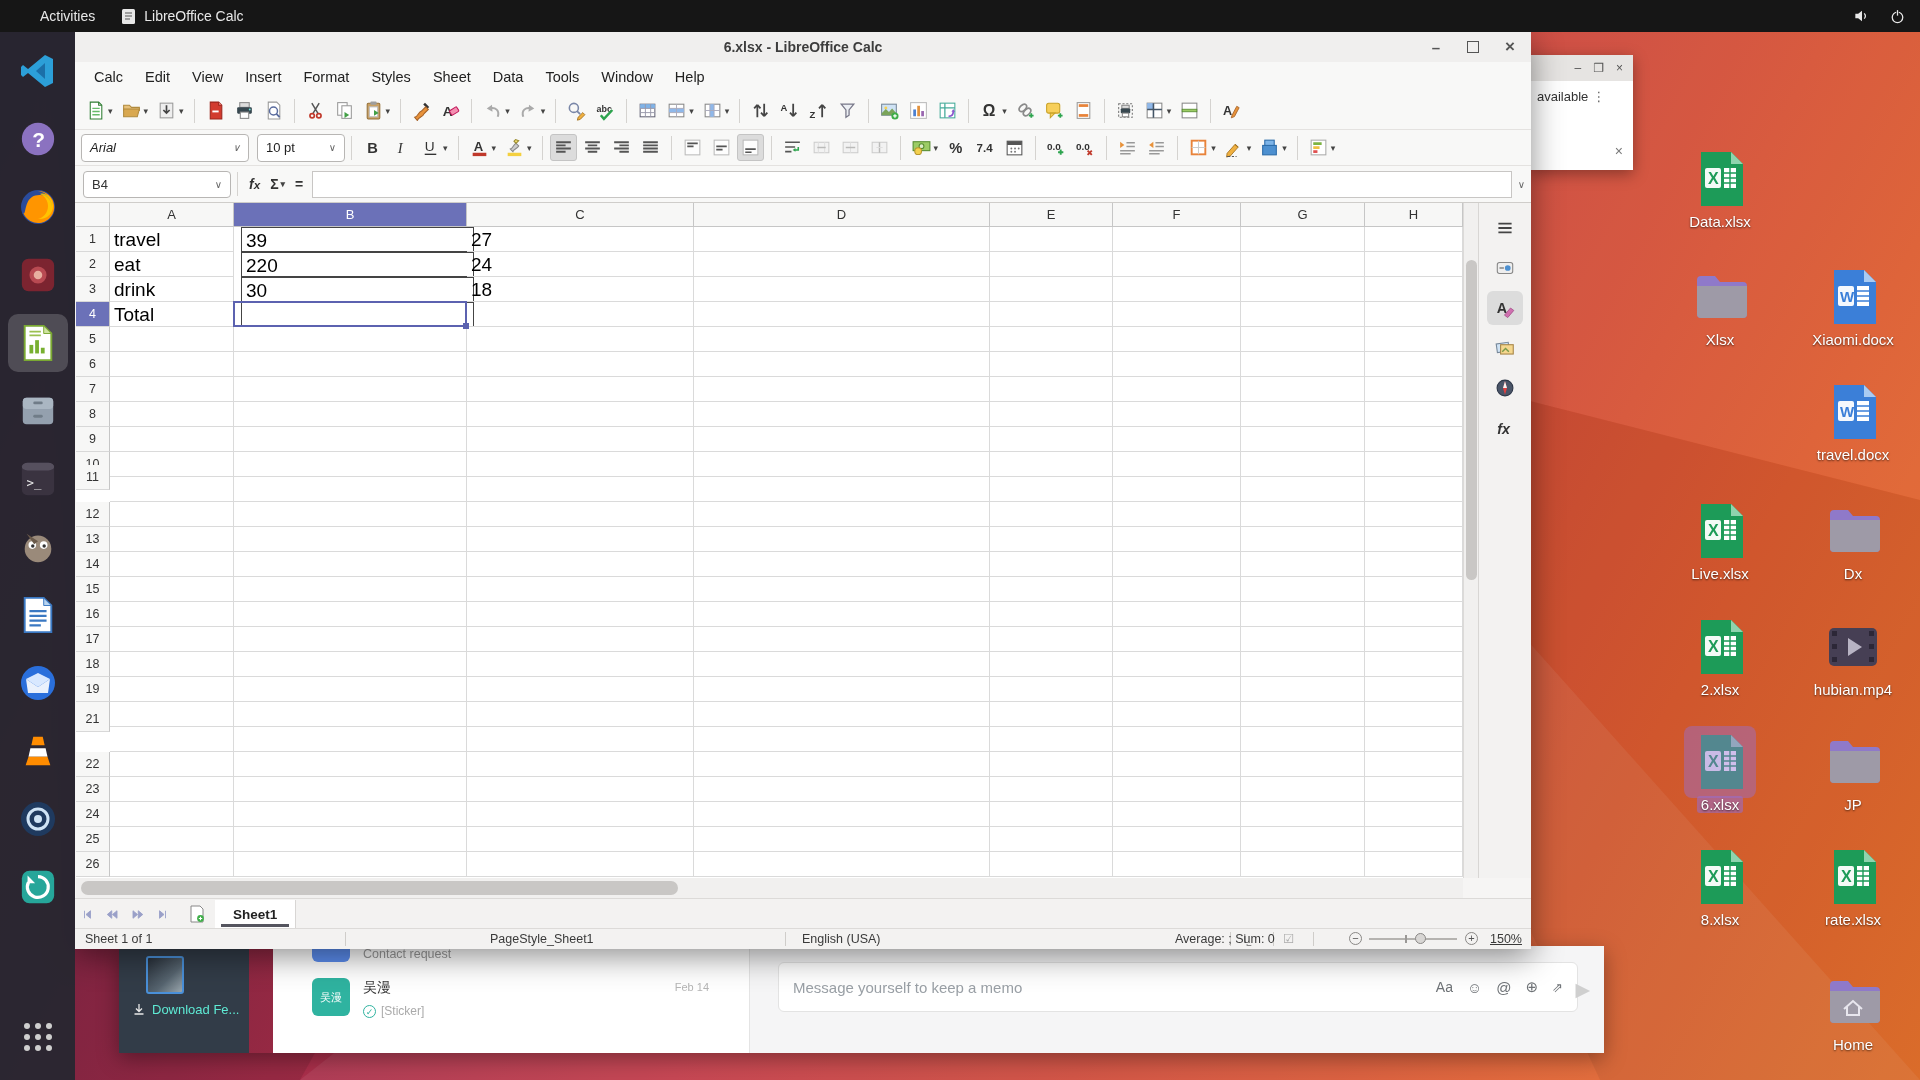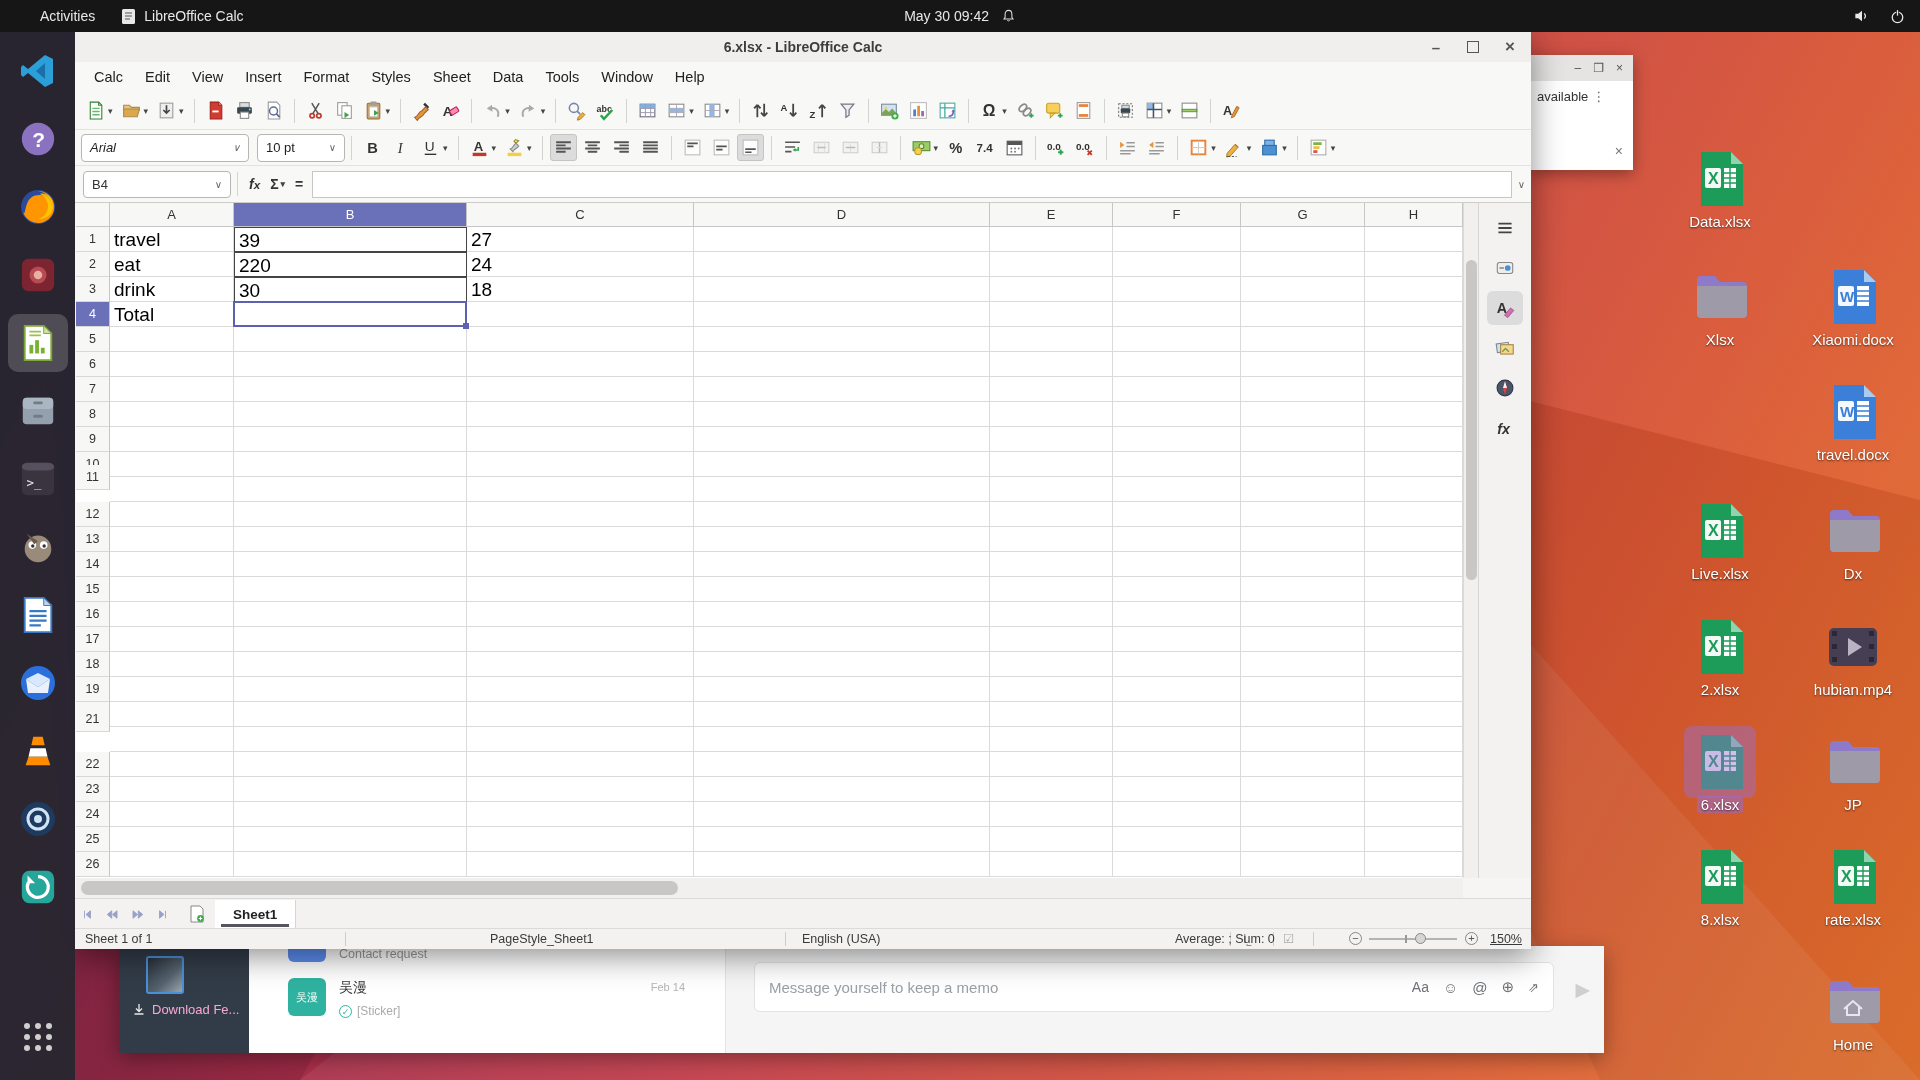--- a/index.html
+++ b/index.html
@@ -64,21 +64,21 @@
   .gh-cell{position:absolute;top:0;height:24px;background:#f7f7f6;border-right:1px solid #c6c6c6;
     border-bottom:1px solid #c6c6c6;box-sizing:border-box;text-align:center;line-height:24px;
     font-size:13px;color:#333;}
   .gh-cell.selhdr{background:#6b71b8;color:#fff;}
   .grow-hdr{position:absolute;left:0;width:34px;background:#f7f7f6;border-right:1px solid #c6c6c6;
     border-bottom:1px solid #d8d8d8;box-sizing:border-box;text-align:center;font-size:12.5px;color:#333;}
   .grow-hdr.selhdr{background:#6b71b8;color:#fff;}
   .gcell{position:absolute;border-right:1px solid #dadada;border-bottom:1px solid #dadada;
     box-sizing:border-box;font-size:19px;color:#000;padding-left:4px;line-height:25px;
     white-space:nowrap;overflow:hidden;}
-  .gcell.boxed{border:1px solid #444;}
+  .gcell.boxed{border:1px solid #444;margin-left:7px;}
   #selbox{position:absolute;border:2px solid #5c62b0;box-sizing:border-box;background:transparent;}
   #selhandle{position:absolute;width:6px;height:6px;background:#5c62b0;}
   
   #vscroll{left:1388px;top:171px;width:15px;height:675px;background:#f1f0ef;border-left:1px solid #dcdad8;}
   #vthumb{position:absolute;left:2px;width:11px;border-radius:6px;background:#c9c7c5;}
   #hscrollrow{left:1px;top:846px;width:1387px;height:20px;background:#f1f0ef;}
   #hthumb{position:absolute;top:3px;height:14px;border-radius:7px;background:#c9c7c5;}
   
   #rail{left:1403px;top:171px;width:53px;height:675px;background:#f3f2f1;border-left:1px solid #d8d6d4;
     display:flex;flex-direction:column;align-items:center;padding-top:8px;box-sizing:border-box;}
@@ -111,23 +111,23 @@
   #bgwin .bw-title{height:26px;background:#e6e4e2;display:flex;align-items:center;justify-content:flex-end;
     gap:12px;padding-right:10px;color:#555;font-size:12px;}
   #bgwin .bw-body{padding:8px 6px;font-size:13px;color:#333;display:flex;align-items:center;gap:4px;}
   #bgwin .bw-close{position:absolute;right:10px;top:88px;color:#777;font-size:14px;}
   
   #chatwin{left:119px;top:946px;width:1485px;height:107px;z-index:20;display:flex;
     box-shadow:0 6px 20px rgba(0,0,0,.35);}
   #chat-side{width:130px;background:#323c48;position:relative;}
   #chat-avatar{position:absolute;left:27px;top:10px;width:34px;height:34px;border:2px solid #4a90d9;
     border-radius:3px;background:linear-gradient(135deg,#28303a,#56646f 60%,#9aa6ad);}
-  #chat-download{position:absolute;left:14px;top:56px;color:#f9a8d4;font-size:13px;white-space:nowrap;
+  #chat-download{position:absolute;left:14px;top:56px;color:#5eead4;font-size:13px;white-space:nowrap;
     display:flex;gap:7px;align-items:center;}
-  #chat-list{width:476px;background:#ffffff;position:relative;border-right:1px solid #e4e4e4;}
+  #chat-list{width:476px;background:#ffffff;position:relative;border-right:1px solid #e4e4e4;margin-left:24px;}
   .cl-avatar{position:absolute;left:39px;width:38px;height:38px;border-radius:6px;color:#fff;
     display:flex;align-items:center;justify-content:center;font-size:11px;}
   #cl-req-avatar{top:-16px;background:#5b8def;height:32px;}
   #cl-req-text{position:absolute;left:90px;top:1px;color:#999;font-size:12.5px;}
   #cl-item2{position:absolute;left:0;top:24px;width:100%;height:70px;background:#fff;}
   #cl2-avatar{top:8px;background:#2fb3a0;}
   #cl2-name{position:absolute;left:90px;top:9px;color:#333;font-size:14px;}
   #cl2-date{position:absolute;right:40px;top:11px;color:#b5b5b5;font-size:11px;}
   #cl2-preview{position:absolute;left:108px;top:34px;color:#aaa;font-size:12px;}
   #cl2-check{position:absolute;left:90px;top:35px;width:13px;height:13px;border-radius:50%;
@@ -1380,26 +1380,20 @@
   <div class="tb-left">
     <span>Activities</span>
     <span id="tb-appname">
       <svg width="15" height="17" viewBox="0 0 15 17">
         <rect x="1" y="1" width="13" height="15" rx="1.5" fill="#e8e8e8"></rect>
         <path d="M4 5h7M4 8h7M4 11h5" stroke="#555" stroke-width="1.2"></path>
         </svg>
       <span>LibreOffice Calc</span>
     </span>
   </div>
-  <div id="tb-clock"><span>May 30 09:42</span>
-    <svg width="15" height="16" viewBox="0 0 20 20" style="vertical-align:-3px;margin-left:8px;">
-      <path d="M10 2.5c-3 0-4.5 2.2-4.5 5v4.2L4 14h12l-1.5-2.3V7.5c0-2.8-1.5-5-4.5-5z" fill="none" stroke="#ddd" stroke-width="1.4"></path>
-      <path d="M8.3 15.5a1.9 1.9 0 003.4 0" stroke="#ddd" stroke-width="1.3" fill="none"></path>
-      </svg>
-  </div>
   <div id="tb-right">
     <svg width="18" height="16" viewBox="0 0 20 18">
       <path d="M2.5 6.5v5h3.2L10 15V3L5.7 6.5z" fill="#e8e8e8"></path>
       <path d="M12.5 6a4.5 4.5 0 010 6" stroke="#e8e8e8" stroke-width="1.4" fill="none"></path>
       </svg>
     <svg width="17" height="17" viewBox="0 0 20 20">
       <circle cx="10" cy="11" r="6.2" fill="none" stroke="#e8e8e8" stroke-width="1.5"></circle>
       <path d="M10 2.5V9" stroke="#161616" stroke-width="3"></path>
       <path d="M10 2.5V9" stroke="#e8e8e8" stroke-width="1.5"></path>
       </svg>

